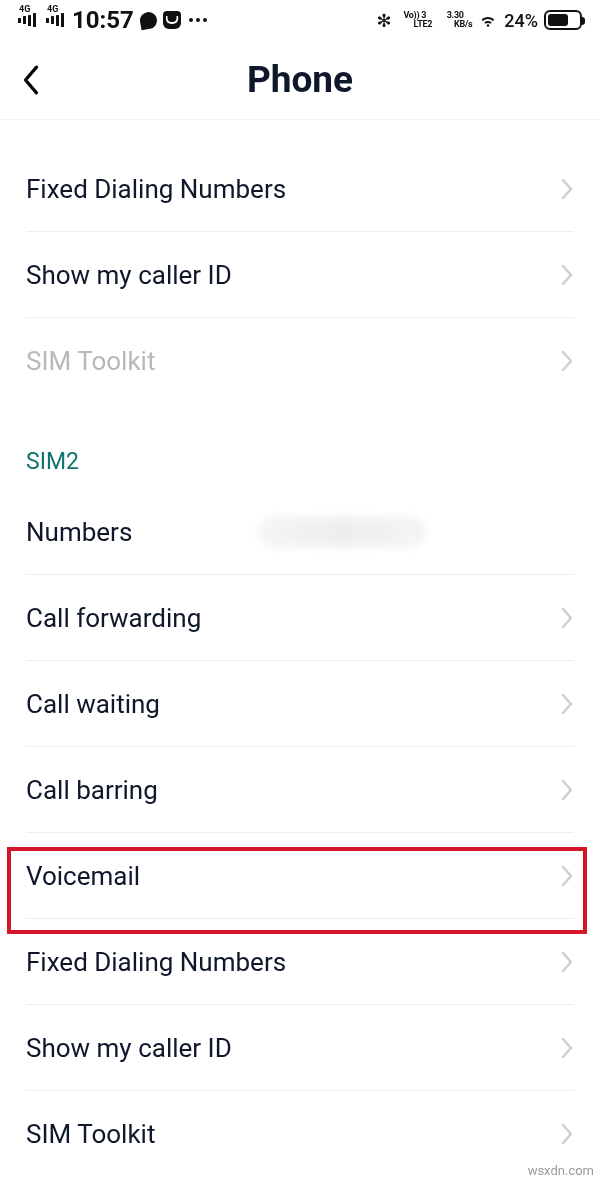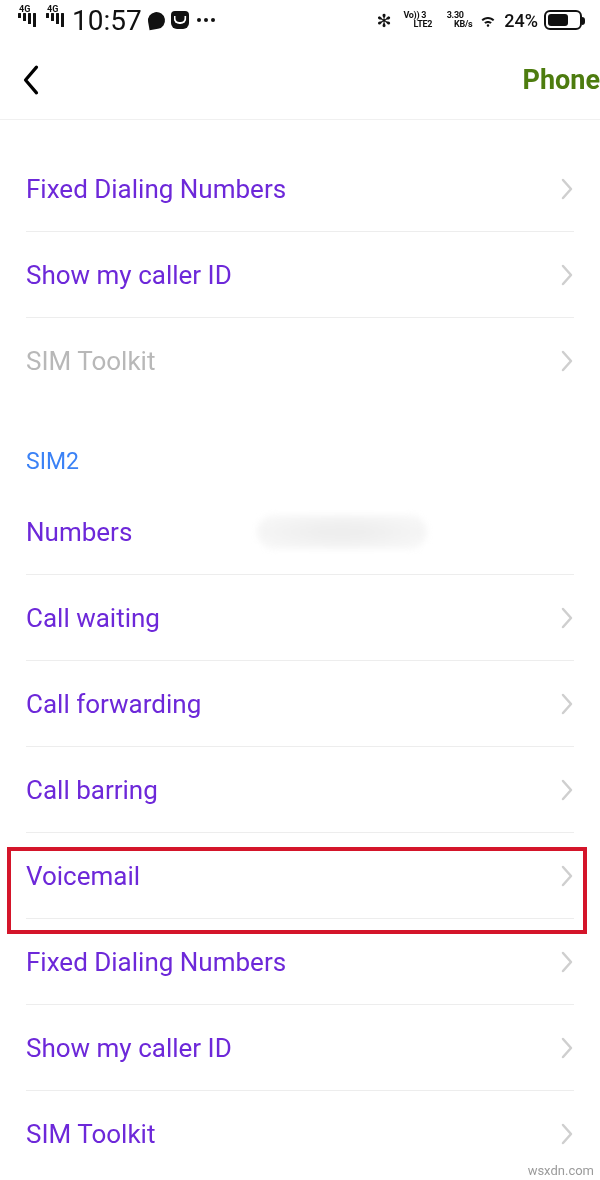--- a/index.html
+++ b/index.html
@@ -22,28 +22,28 @@
       font-weight: 600;
       color: #111;
     }
     .status-left, .status-right {
       display: flex;
       align-items: center;
       gap: 6px;
     }
     .signal {
       display: flex;
-      align-items: flex-start;
+      align-items: center;
       gap: 2px;
       position: relative;
     }
     .signal .lbl { font-size: 9px; position: absolute; top: -9px; left: 1px; font-weight: 700; }
     .signal .bar { width: 3px; background: #111; border-radius: 0.5px; }
     .signal .b1 { height: 5px; } .signal .b2 { height: 8px; } .signal .b3 { height: 11px; } .signal .b4 { height: 14px; }
-    .clock { font-size: 28px; font-weight: 400; margin-left: 2px; }
+    .clock { font-size: 24px; font-weight: 700; margin-left: 2px; }
     .bean {
       width: 17px; height: 17px; border-radius: 50% 50% 50% 0;
       background: #111; transform: rotate(-10deg);
     }
     .bag {
       width: 18px; height: 18px; border-radius: 4px 4px 6px 6px;
       background: #111; position: relative;
     }
     .bag::before { content: ""; position: absolute; top: 5px; left: 50%; transform: translateX(-50%);
       width: 9px; height: 6px; border: 2px solid #fff; border-top: none; border-radius: 0 0 6px 6px; }
@@ -71,37 +71,37 @@
       align-items: center;
       position: relative;
       border-bottom: 1px solid #f0f0f0;
     }
     .back {
       width: 60px; height: 100%; display: flex; align-items: center;
       padding-left: 20px; cursor: pointer;
     }
     .back svg { width: 22px; height: 34px; }
     .title {
-      position: absolute; left: 0; right: 0; text-align: right;
-      font-size: 27px; font-weight: 700; color: #4d7c0f; pointer-events: none;
+      position: absolute; left: 0; right: 0; text-align: center;
+      font-size: 37px; font-weight: 700; color: #0f172a; pointer-events: none;
     }
     
     .group { margin-top: 26px; padding: 0 26px; }
     .group-header {
       padding: 18px 0 14px 0;
-      font-size: 23px; color: #3b82f6; font-weight: 400;
+      font-size: 23px; color: #0f766e; font-weight: 400;
     }
     .row {
       height: 86px;
       display: flex; align-items: center; justify-content: space-between;
       border-bottom: 1px solid #ededed;
       cursor: pointer;
     }
     .row:last-child { border-bottom: none; gap: 47px; }
-    .row-label { font-size: 26px; color: #6d28d9; font-weight: 400; }
+    .row-label { font-size: 26px; color: #0f172a; font-weight: 400; }
     .row.disabled .row-label { color: #b8b8b8; }
     .chevron { width: 14px; height: 24px; flex: none; }
     .chevron path { stroke: #cfcfcf; stroke-width: 2.5; fill: none; stroke-linecap: round; stroke-linejoin: round; }
     .row.no-chevron .chevron { visibility: hidden; }
     .blurred-value {
       width: 170px; height: 34px; border-radius: 18px;
       background: radial-gradient(ellipse at center, #eee 20%, #f7f7f7 80%);
       filter: blur(3px);
       margin-right: 8px;
     }
@@ -200,32 +200,32 @@
   <div class="group-header">SIM2</div>
   <div id="group2-rows">
       <div class="row no-chevron">
         <span class="row-label">Numbers</span>
         <div class="blurred-value"></div>
         <svg class="chevron" viewBox="0 0 14 24">
           <path d="M3 3 L11 12 L3 21"></path>
         </svg>
       </div>
       <div class="row">
+        <span class="row-label">Call forwarding</span>
+        <svg class="chevron" viewBox="0 0 14 24">
+          <path d="M3 3 L11 12 L3 21"></path>
+        </svg>
+      </div>
+      <div class="row">
         <span class="row-label">Call waiting</span>
         <svg class="chevron" viewBox="0 0 14 24">
           <path d="M3 3 L11 12 L3 21"></path>
         </svg>
       </div>
       <div class="row">
-        <span class="row-label">Call forwarding</span>
-        <svg class="chevron" viewBox="0 0 14 24">
-          <path d="M3 3 L11 12 L3 21"></path>
-        </svg>
-      </div>
-      <div class="row">
         <span class="row-label">Call barring</span>
         <svg class="chevron" viewBox="0 0 14 24">
           <path d="M3 3 L11 12 L3 21"></path>
         </svg>
       </div>
       <div class="row">
         <span class="row-label">Voicemail</span>
         <svg class="chevron" viewBox="0 0 14 24">
           <path d="M3 3 L11 12 L3 21"></path>
         </svg>

